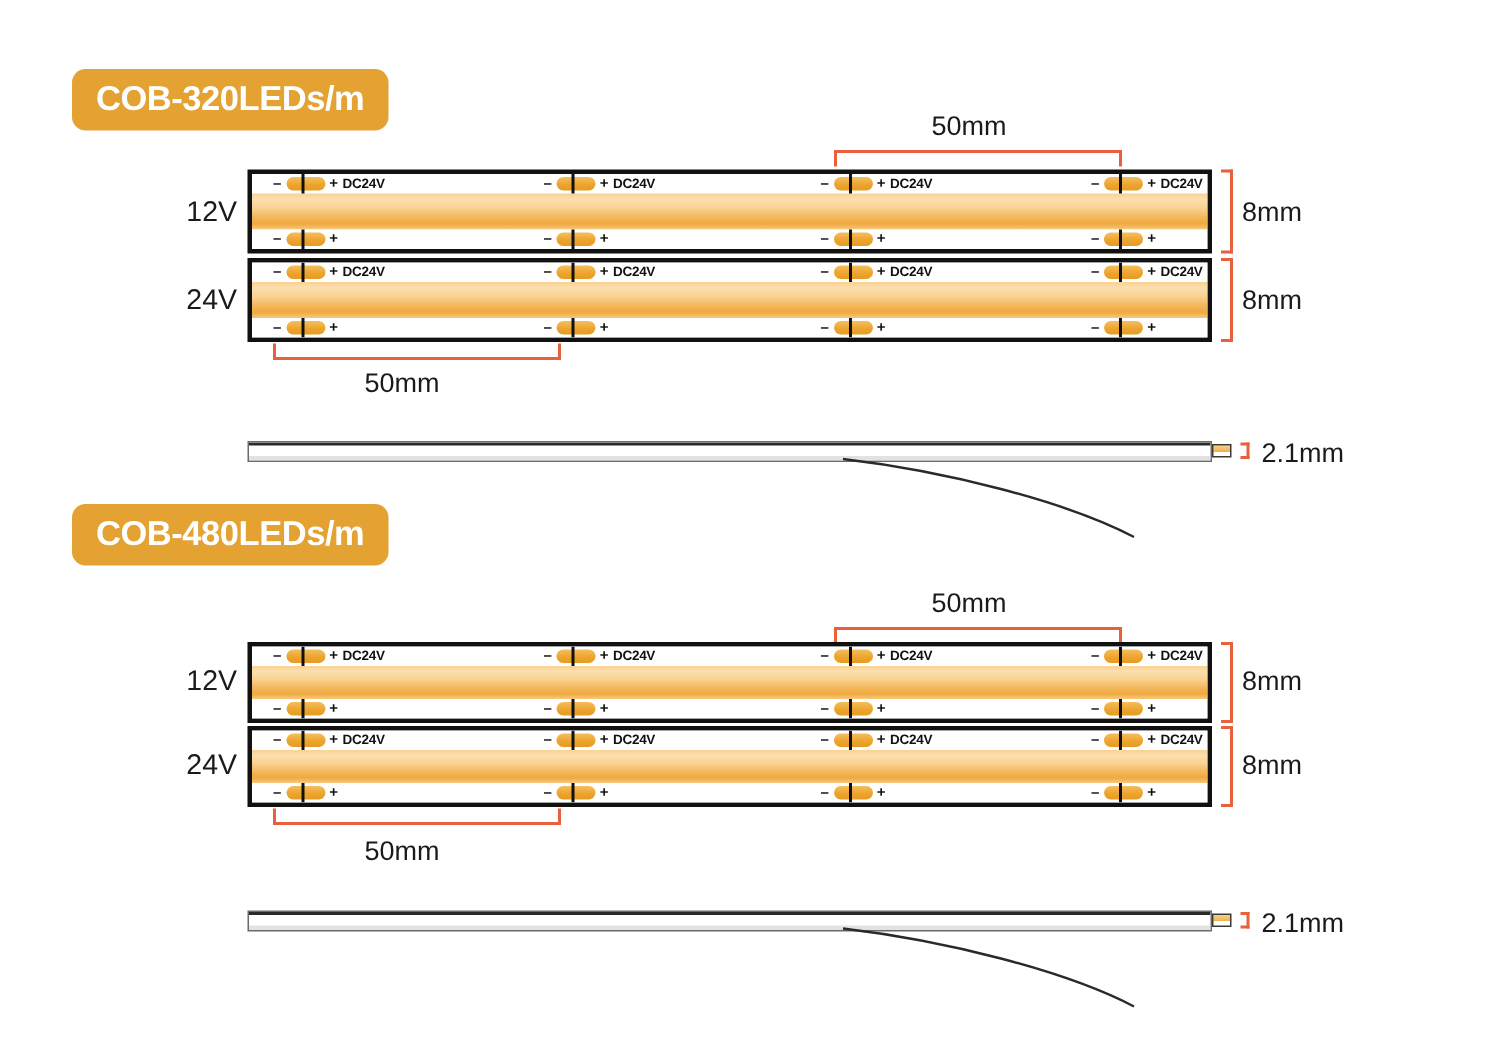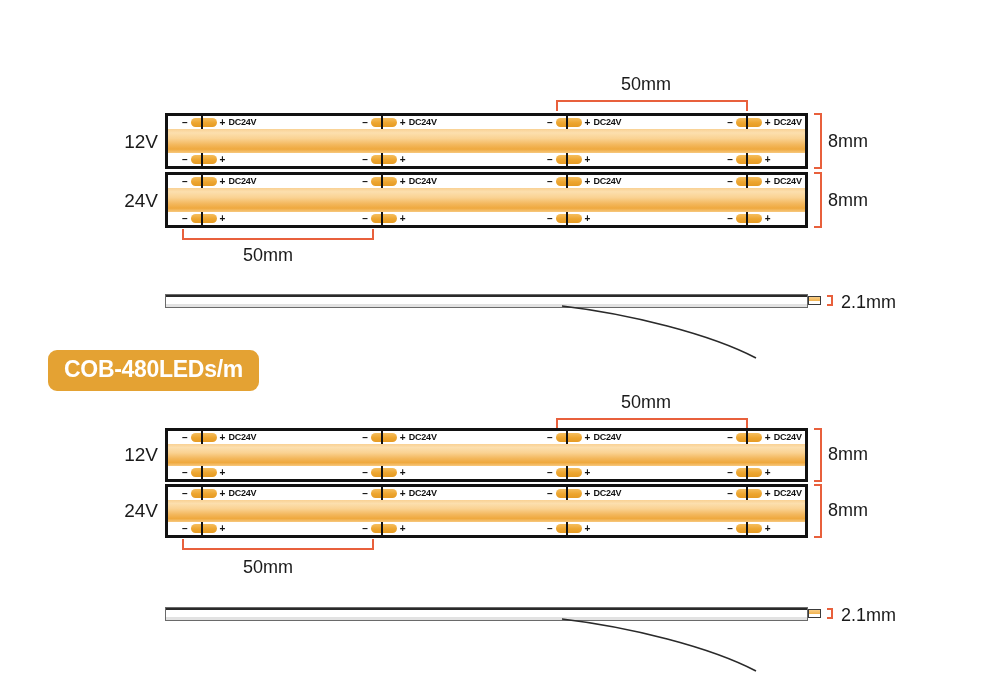--- a/index.html
+++ b/index.html
@@ -173,20 +173,21 @@
   }
 
   
   .curve { position: absolute; }
 </style>
 </head>
 <body>
 
 <div class="sheet">
 
+  <div class="badge" style="left:48px; top:46px;">COB-320LEDs/m</div>
 
   <div class="dim-text" style="left:621px; top:74px;">50mm</div>
   <div class="hbracket up" style="left:556px; top:100px; width:192px;"></div>
 
   <div class="volt-label" style="left:108px; top:131px; width:50px;">12V</div>
 
   <div class="strip" id="strip-320-12v" style="left:165px; top:113px; width:643px; height:56px;">
     <div class="strip-rows">
       <div class="pad-row">
           <div class="pad-group" style="left: 14.014px;">
@@ -330,21 +331,21 @@
   </div>
 
   <svg class="curve" style="left:560px; top:300px;" width="220" height="60" viewBox="0 0 220 60">
     <path d="M2,6 C70,14 150,34 196,58" fill="none" stroke="#2a2a2a" stroke-width="1.6"></path>
   </svg>
 
   <div class="swatch" style="left:808px; top:296px;"></div>
   <div class="tiny-bracket" style="left:827px; top:295px;"></div>
   <div class="dim-text" style="left:841px; top:292px;">2.1mm</div>
 
-  <div class="badge" style="left:48px; top:350px;">COB-480LEDs/m</div>
+  <div class="badge" style="left:48px; top:336px;">COB-480LEDs/m</div>
 
   <div class="dim-text" style="left:621px; top:392px;">50mm</div>
   <div class="hbracket up" style="left:556px; top:418px; width:192px;"></div>
 
   <div class="volt-label" style="left:108px; top:444px; width:50px;">12V</div>
 
   <div class="strip" id="strip-480-12v" style="left:165px; top:428px; width:643px; height:54px;">
     <div class="strip-rows">
       <div class="pad-row">
           <div class="pad-group" style="left: 14.014px;">

